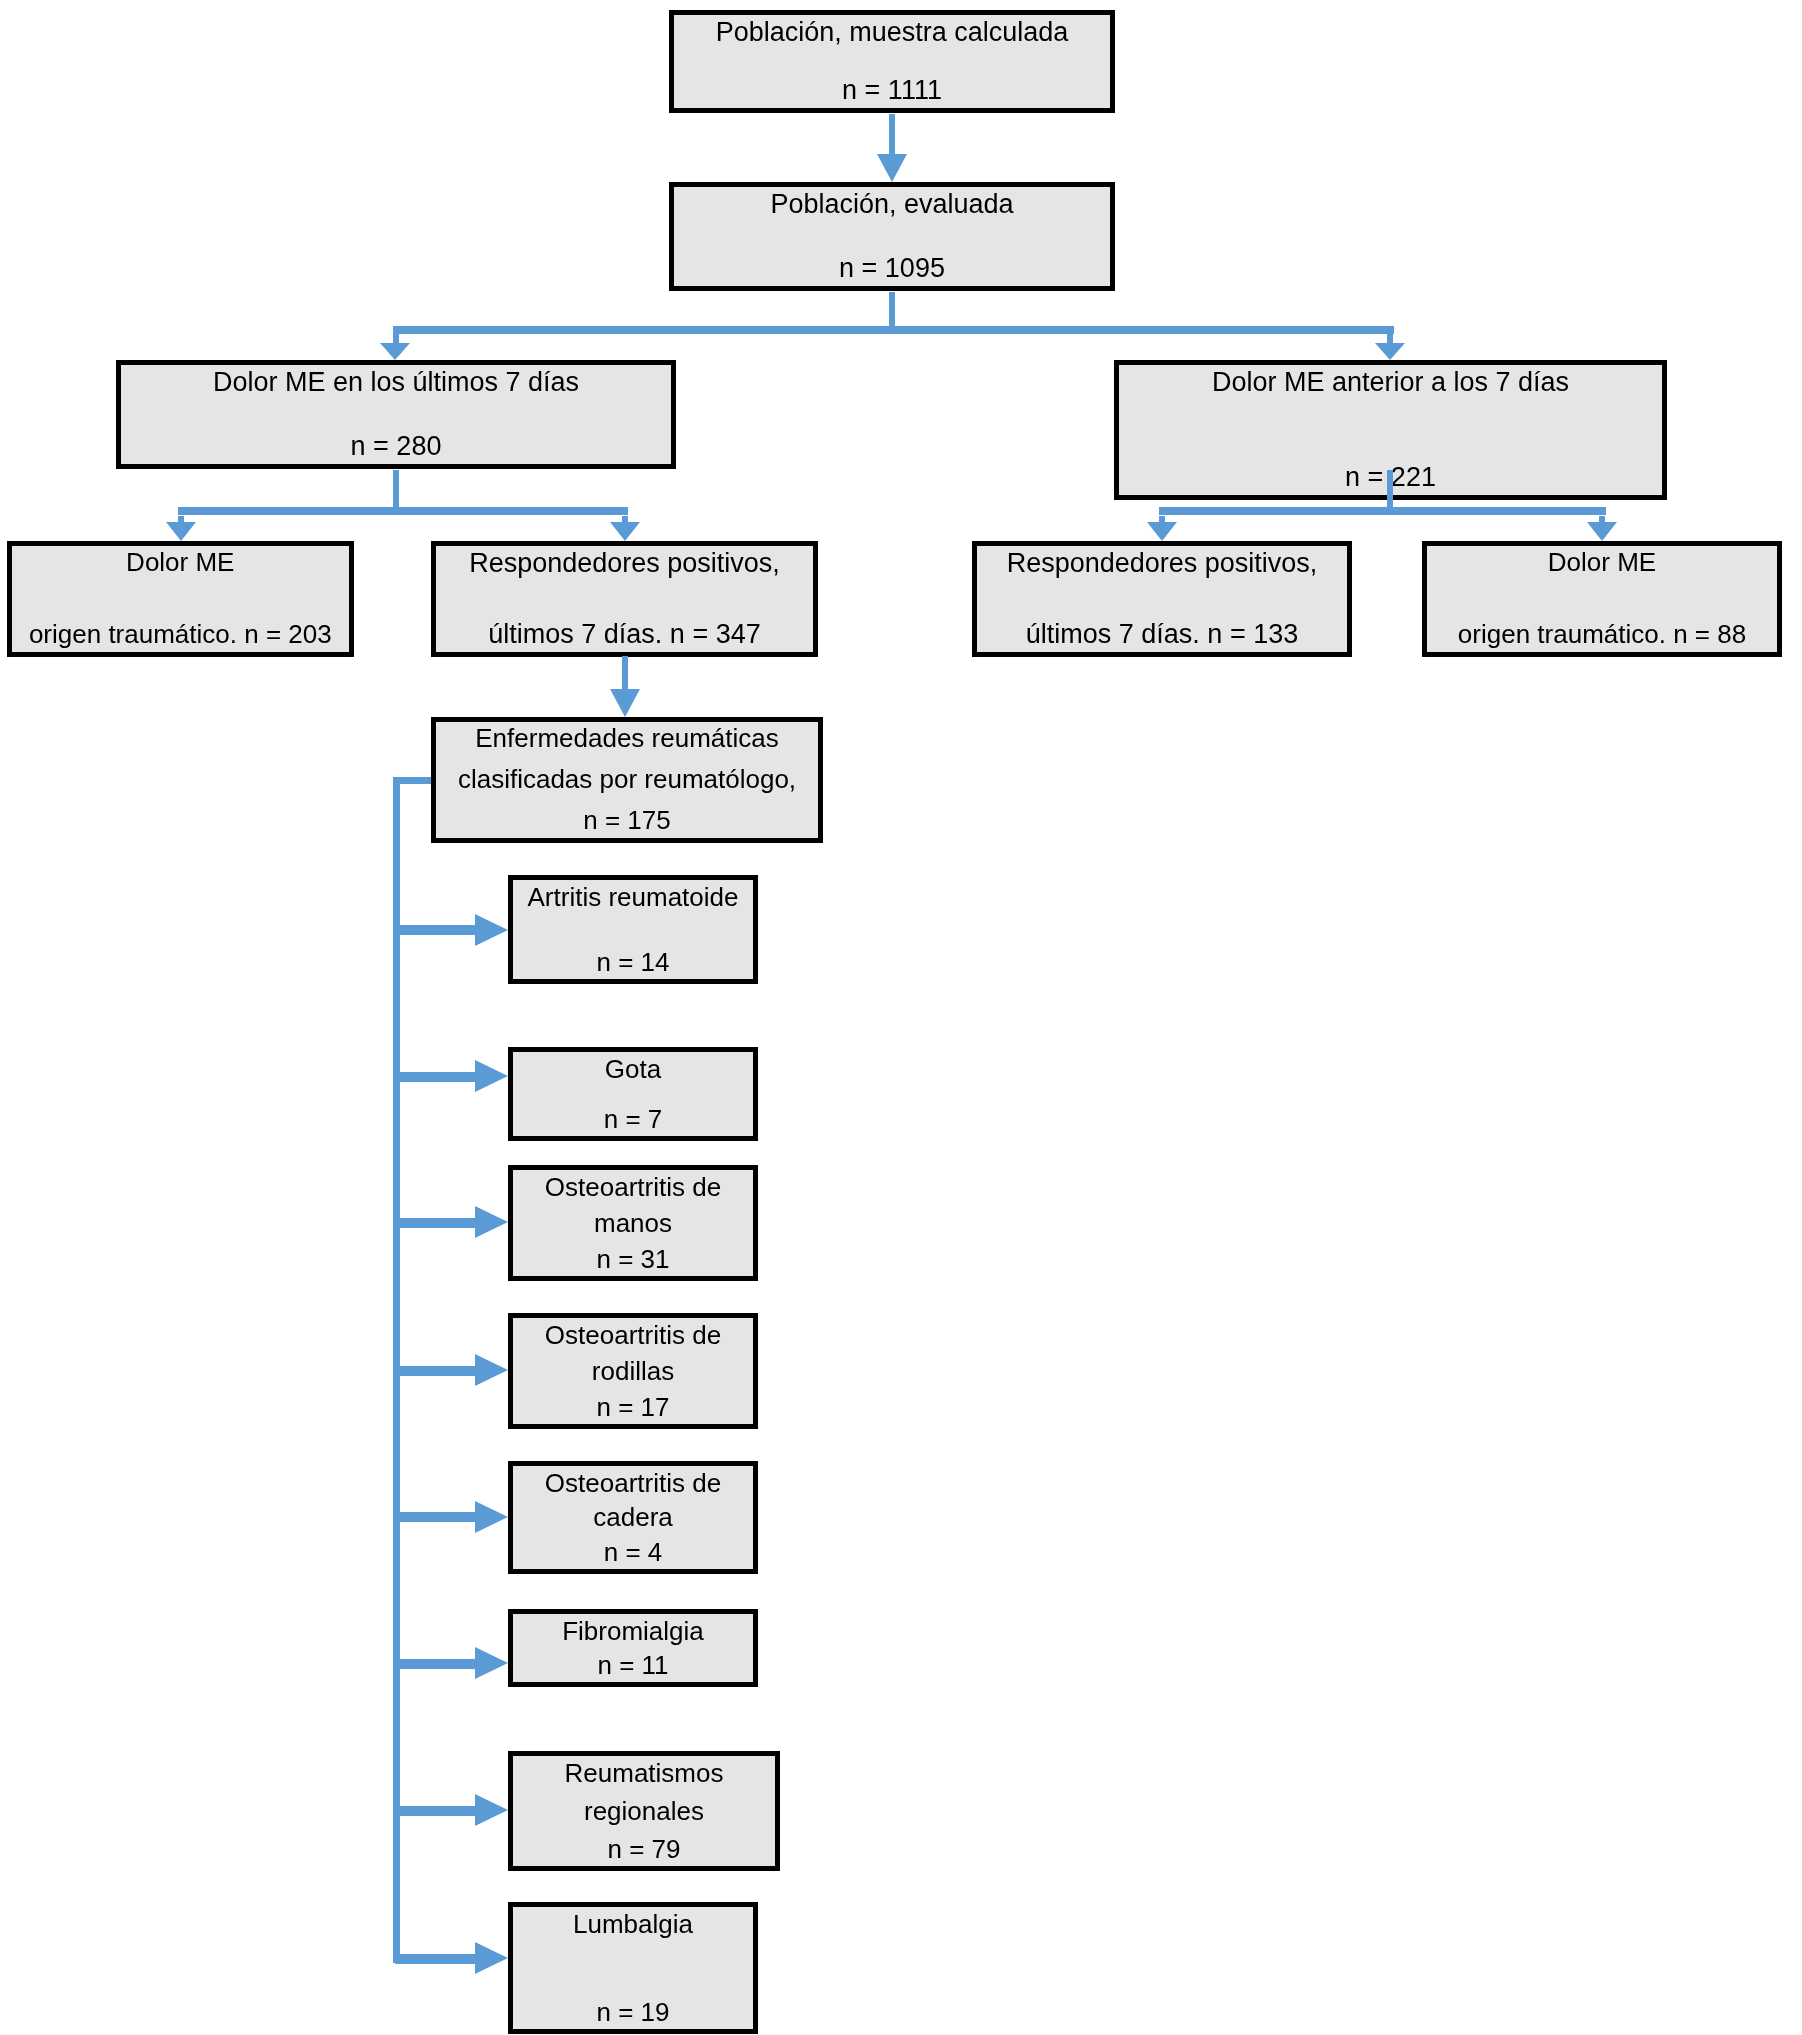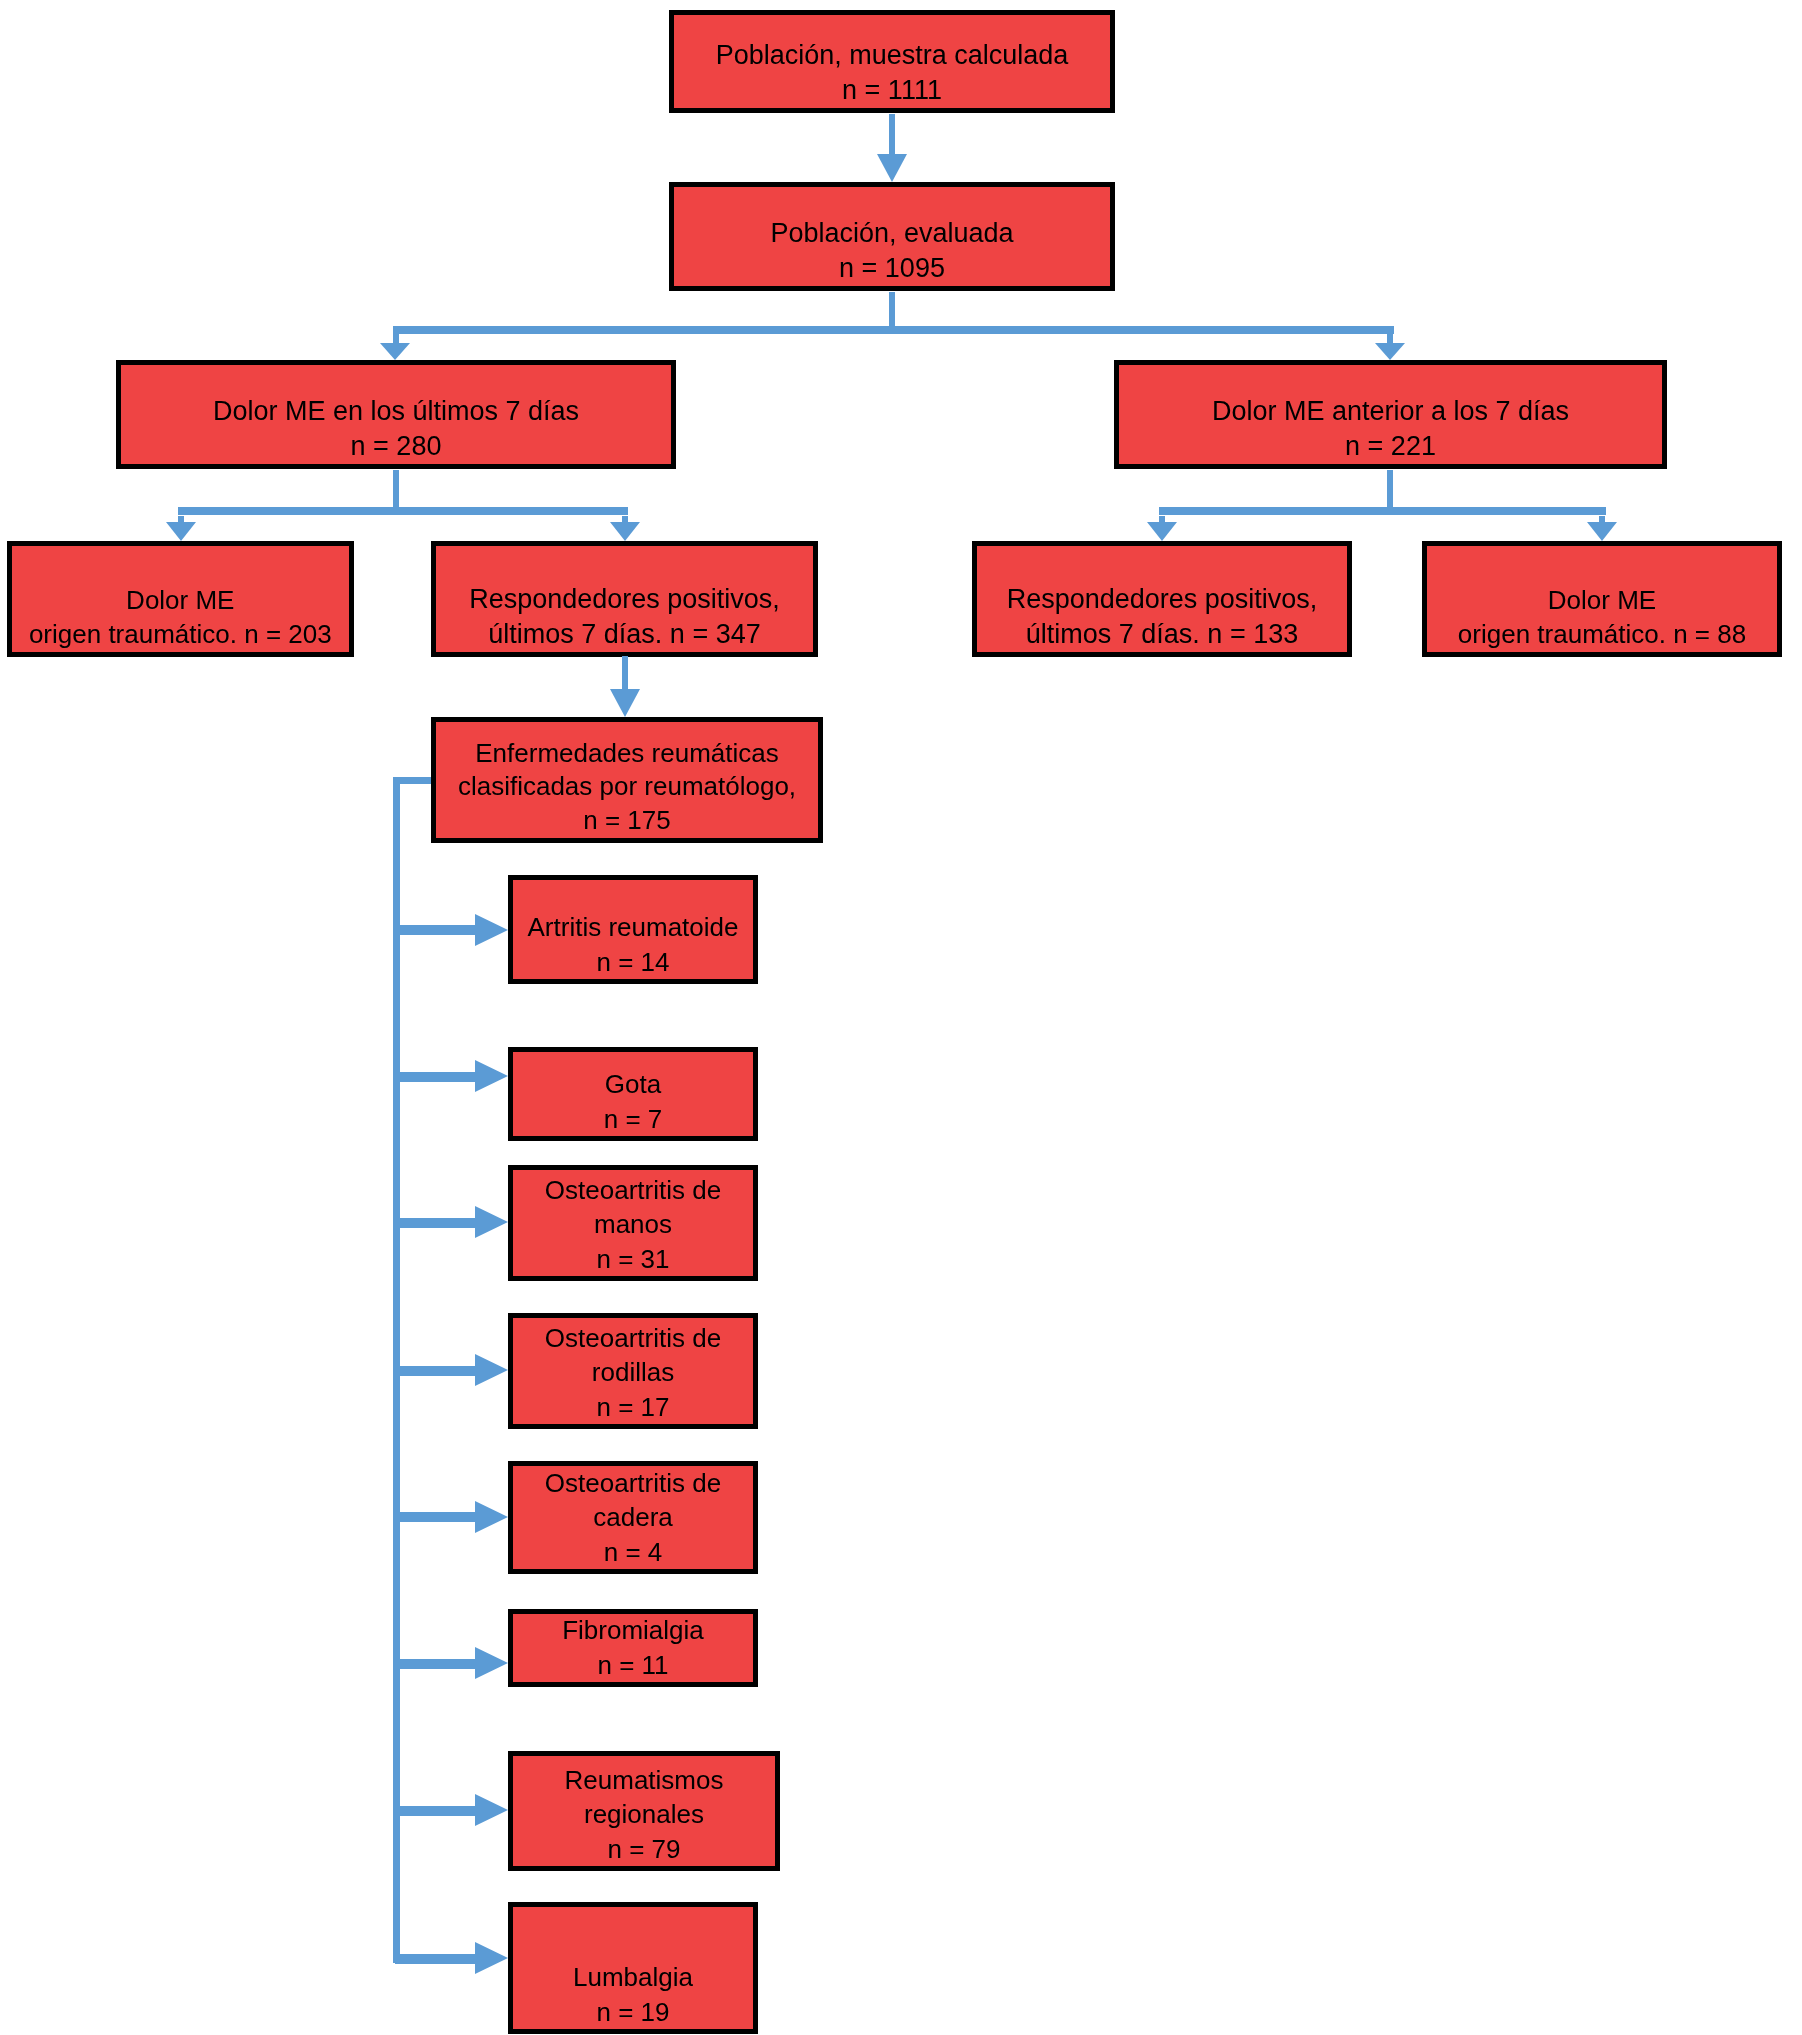--- a/index.html
+++ b/index.html
@@ -11,25 +11,25 @@
     width:1802px;height:2035px;
     background:#ffffff;
     position:relative;
     font-family:"Liberation Sans",sans-serif;
     color:#000;
   }
   .box{
     position:absolute;
     box-sizing:border-box;
     border:5.4px solid var(--border,#000);
-    background:#ef4444;
+    background:#e5e5e5;
     display:flex;
     flex-direction:column;
     align-items:center;
-    justify-content:flex-end;
+    justify-content:space-between;
     text-align:center;
     font-size:27px;
     line-height:1.3;
   }
   .box span{white-space:nowrap;}
   .leaf{font-size:26px;line-height:1.32;}
   .line{position:absolute;background:var(--blue,#5B9BD5);}
   .tri{position:absolute;width:0;height:0;}
   .tri-down{
     border-left:15px solid transparent;
@@ -53,21 +53,21 @@
 <div class="box" style="left:669px;top:182px;width:446px;height:109px">
   <span>Población, evaluada</span>
   <span>n = 1095</span>
 </div>
 
 <div class="box" style="left:116px;top:360px;width:560px;height:109px">
   <span>Dolor ME en los últimos 7 días</span>
   <span>n = 280</span>
 </div>
 
-<div class="box" style="left:1114px;top:360px;width:553px;height:109px">
+<div class="box" style="left:1114px;top:360px;width:553px;height:140px">
   <span>Dolor ME anterior a los 7 días</span>
   <span>n = 221</span>
 </div>
 
 <div class="box" style="left:6.8px;top:541px;width:347px;height:116px;font-size:26px">
   <span>Dolor ME</span>
   <span>origen traumático. n = 203</span>
 </div>
 
 <div class="box" style="left:431px;top:541px;width:387px;height:116px">

